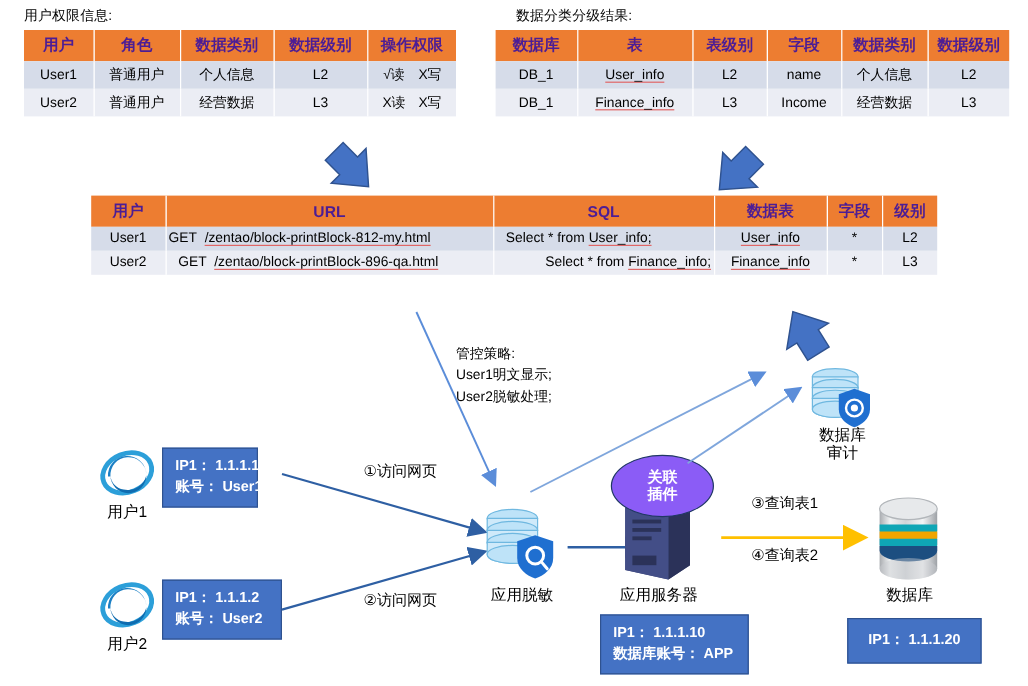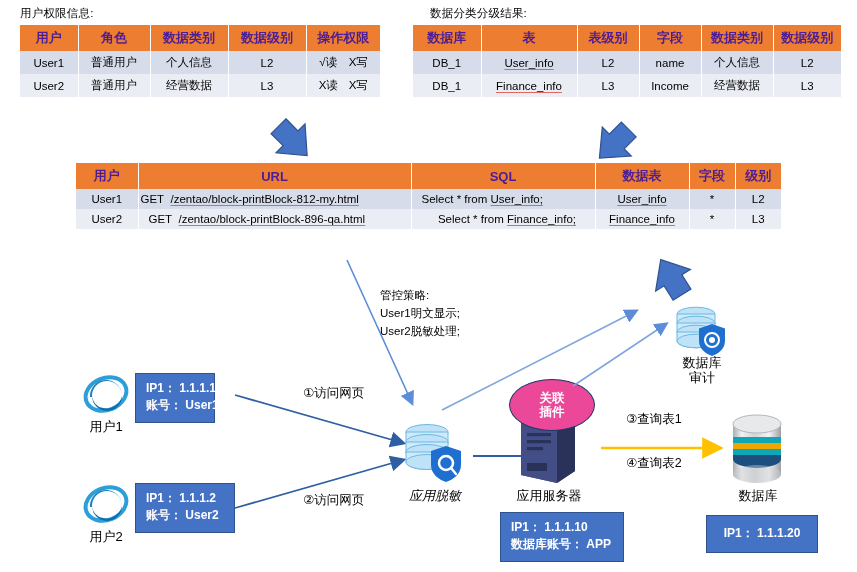--- a/index.html
+++ b/index.html
@@ -44,21 +44,21 @@
 
   
   .steplabel{font-size:12.5px;color:#000;white-space:nowrap;}
 
   
   .policy{font-size:11.5px;color:#000;line-height:1.55;white-space:nowrap;}
 
   
   .plugin{
     width:84px;height:50px;border-radius:50%;
-    background:#ec4899;border:1.5px solid #203864;
+    background:#8b5cf6;border:1.5px solid #203864;
     color:#ffffff;font-size:12.5px;font-weight:bold;line-height:1.15;
     display:flex;flex-direction:column;align-items:center;justify-content:center;
   }
 
   svg{overflow:visible;}
 </style>
 </head>
 <body>
 
 <div class="abs caption" style="left:20px;top:6px;">用户权限信息:</div>
@@ -176,21 +176,21 @@
         <td>User1</td>
         <td class="vsep" style="text-align:left;"><span>GET</span>&nbsp;&nbsp;<span class="und">/zentao/block-printBlock-812-my.html</span></td>
         <td class="vsep" style="text-align:left;padding-left:10px;"><span>Select  *  from</span>&nbsp;<span class="und">User_info;</span></td>
         <td class="vsep und">User_info</td>
         <td class="vsep">*</td>
         <td class="vsep">L2</td>
       </tr>
       <tr class="r-even">
         <td>User2</td>
         <td class="vsep" style="text-align:left;padding-left:10px;"><span>GET</span>&nbsp;&nbsp;<span class="und">/zentao/block-printBlock-896-qa.html</span></td>
-        <td class="vsep" style="text-align:center;padding-left:10px;"><span>Select  *  from</span>&nbsp;<span class="und">Finance_info;</span></td>
+        <td class="vsep" style="text-align:right;padding-left:10px;"><span>Select  *  from</span>&nbsp;<span class="und">Finance_info;</span></td>
         <td class="vsep und">Finance_info</td>
         <td class="vsep">*</td>
         <td class="vsep">L3</td>
       </tr>
     </tbody>
   </table>
 </div>
 
 <svg class="abs" style="left:330px;top:255px;width:130px;height:160px;">
   <defs>
@@ -255,21 +255,21 @@
     <ellipse cx="27" cy="30" rx="21" ry="7.5" fill="#BEE3F8" stroke="#6FB8E0" stroke-width="1"></ellipse>
     <path d="M6,30 v10 a21,7.5 0 0 0 42,0 v-10 z" fill="#CFEAFA" stroke="#6FB8E0" stroke-width="1"></path>
     <ellipse cx="27" cy="40" rx="21" ry="7.5" fill="#BEE3F8" stroke="#6FB8E0" stroke-width="1"></ellipse>
   </g>
   <g transform="translate(30,24)">
     <path d="M16,0 L31,5 V19 C31,28 23,34 16,36 C9,34 1,28 1,19 V5 z" fill="#1F6FD0"></path>
     <circle cx="16" cy="17" r="7" fill="none" stroke="#ffffff" stroke-width="2.5"></circle>
     <line x1="21" y1="22" x2="26" y2="28" stroke="#ffffff" stroke-width="2.5" stroke-linecap="round"></line>
   </g>
 </svg>
-<div class="abs nodelabel" style="left:390px;top:487px;width:90px;font-style:italic;">应用脱敏</div>
+<div class="abs nodelabel" style="left:390px;top:487px;width:90px;">应用脱敏</div>
 
 <svg class="abs" style="left:473px;top:448px;width:72px;height:16px;">
   <line x1="0" y1="8" x2="62" y2="8" stroke="#2E5FA3" stroke-width="2" marker-end="url(#mk-bl)"></line>
 </svg>
 
 <svg class="abs" style="left:513px;top:405px;width:70px;height:85px;">
   <polygon points="8,18 44,4 62,12 62,66 44,78 8,70" fill="#3B4577"></polygon>
   <polygon points="8,18 44,4 62,12 44,22" fill="#5965A5"></polygon>
   <polygon points="44,22 62,12 62,66 44,78" fill="#2B3259"></polygon>
   <polygon points="8,18 44,22 44,78 8,70" fill="#434E87"></polygon>

